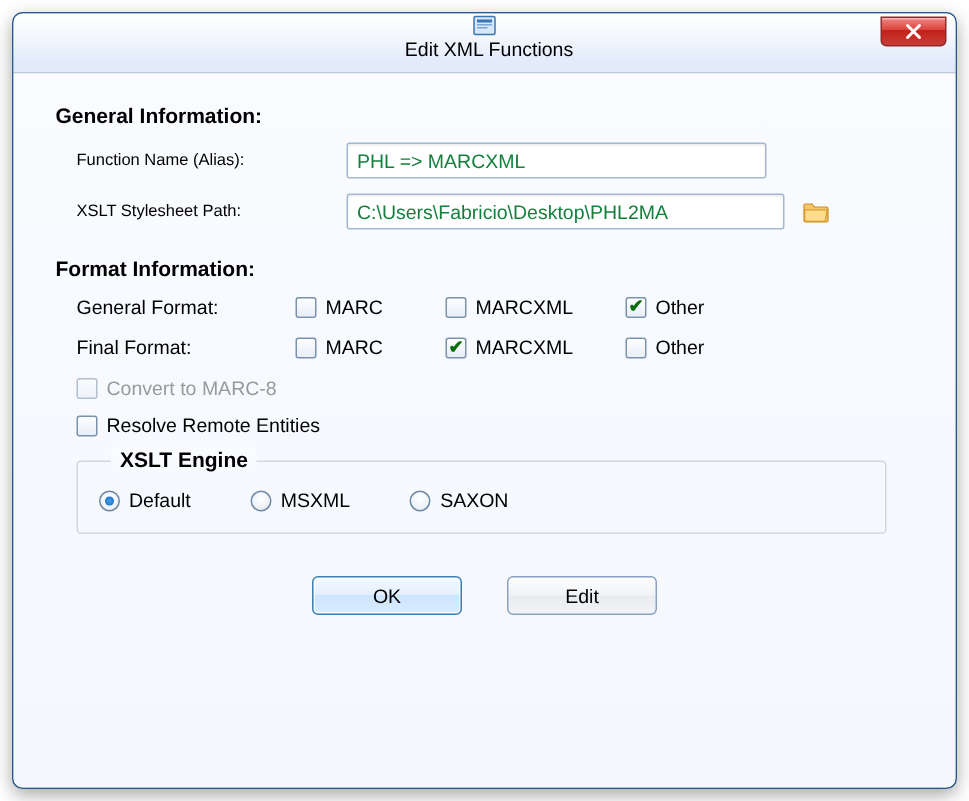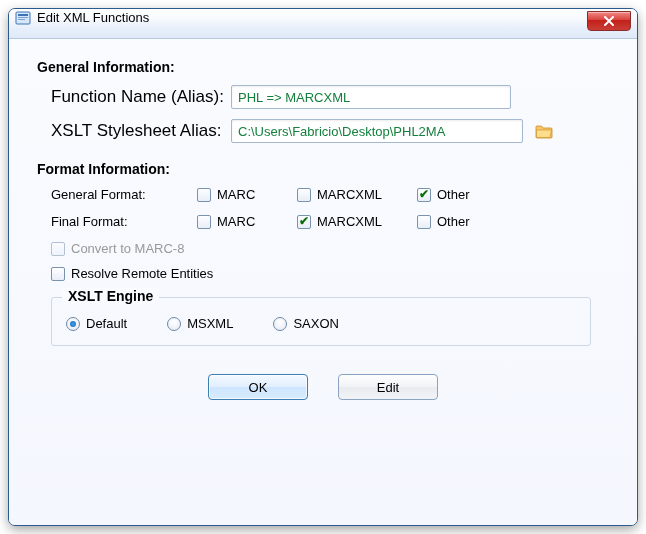--- a/index.html
+++ b/index.html
@@ -25,27 +25,28 @@
     width: 630px;
     height: 518px;
     border: 1px solid #2b5a8f;
     border-radius: 7px;
     background: #fff;
     overflow: hidden;
     display: flex;
     flex-direction: column;
   }
   .titlebar {
-    height: 30px;
+    height: 40px;
     background: linear-gradient(to bottom,#ffffff 0%,#f6f9fd 35%,#e6eefb 70%,#dfe9f7 100%);
     border-bottom: 1px solid #b7c8dd;
     display: flex;
     align-items: center;
     padding: 0 0 12px 6px;
     position: relative;
+    flex-direction: column;
   }
   .title-icon {
     width: 16px; height: 16px;
     margin-right: 6px;
     display:inline-flex; align-items:center; justify-content:center;
   }
   .title-text { font-size: 13px; color:#000; }
   .close-btn {
     position:absolute;
     right: 6px;
@@ -68,21 +69,21 @@
   .section-title {
     font-weight: bold;
     font-size: 14px;
     margin: 2px 0 10px 0;
   }
   .row {
     display:flex;
     align-items:center;
     margin: 0 0 10px 14px;
   }
-  .label-col { width: 180px; font-size:17px; }
+  .label-col { width: 180px; font-size:11px; }
   .text-input {
     border: 1px solid #a4b8d0;
     box-shadow: inset 0 1px 2px rgba(0,0,0,0.08);
     background:#fff;
     height: 24px;
     padding: 0 6px;
     font: inherit;
     color:#15803d;
     border-radius: 2px;
   }
@@ -141,21 +142,21 @@
     border: 1px solid #cfd8e5;
     border-radius: 3px;
     margin: 16px 0 0 14px;
     padding: 10px 14px 14px 14px;
     position: relative;
     background: transparent;
     width: 540px;
   }
   .engine-legend {
     position:absolute;
-    top: -10px; left: 10px;
+    top: -10px; left: 22px;
     background: linear-gradient(to bottom,#f9fbff,#f8faff);
     padding: 0 6px;
     font-weight:bold;
     font-size:14px;
   }
   .radio-row {
     display:flex; align-items:center;
     gap: 40px;
     margin-top: 8px;
   }
@@ -226,21 +227,21 @@
   <div class="content">
 
     <div class="section-title">General Information:</div>
 
     <div class="row">
       <div class="label-col">Function Name (Alias):</div>
       <input class="text-input fn-input" type="text" value="PHL =&gt; MARCXML" style="">
     </div>
 
     <div class="row">
-      <div class="label-col">XSLT Stylesheet Alias:</div>
+      <div class="label-col">XSLT Stylesheet Path:</div>
       <input class="text-input path-input" type="text" value="C:\Users\Fabricio\Desktop\PHL2MA" style="">
       <span class="folder-btn">
         <svg viewBox="0 0 18 15">
           <path d="M1 3 L1 13 Q1 14 2 14 L16 14 Q17 14 17 13 L17 5 Q17 4 16 4 L8 4 L6.5 2 L2 2 Q1 2 1 3 Z" fill="#f7c66a" stroke="#c98d1e" stroke-width="0.8"></path>
           <path d="M1.5 6 L16.5 6 L15 13.5 L1.5 13.5 Z" fill="#fddc8c" stroke="#c98d1e" stroke-width="0.6"></path>
         </svg>
       </span>
     </div>
 
     <div class="section-title" style="margin-top:18px;">Format Information:</div>

